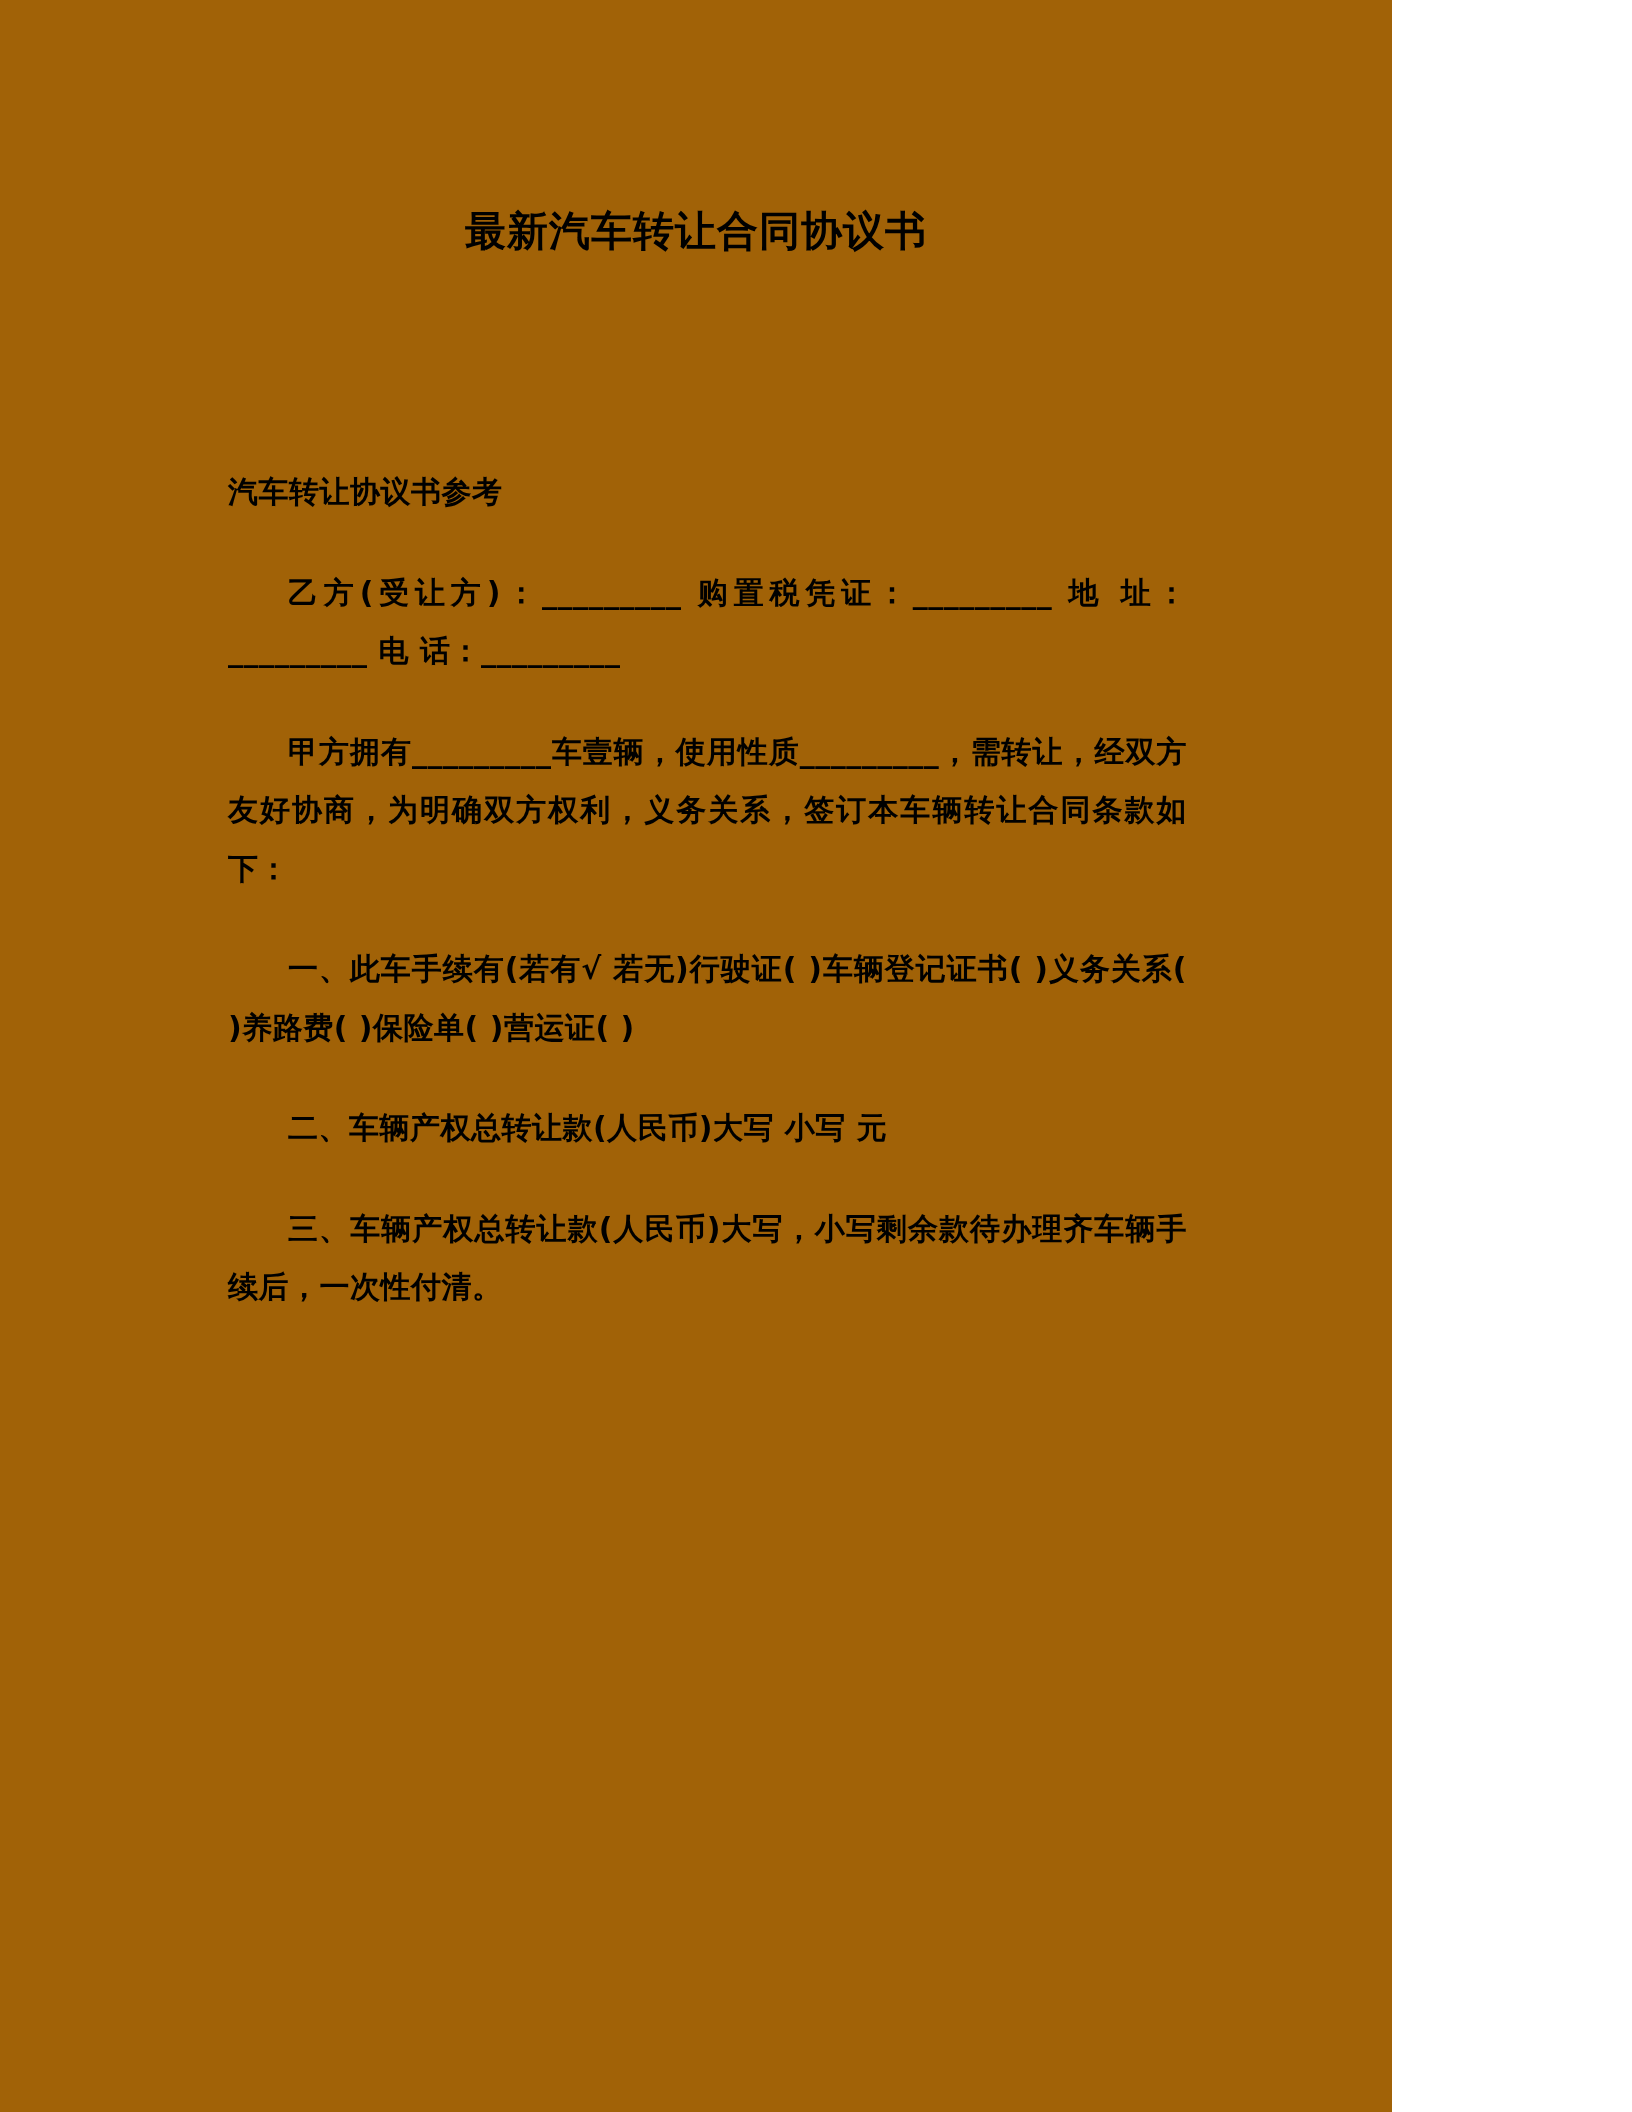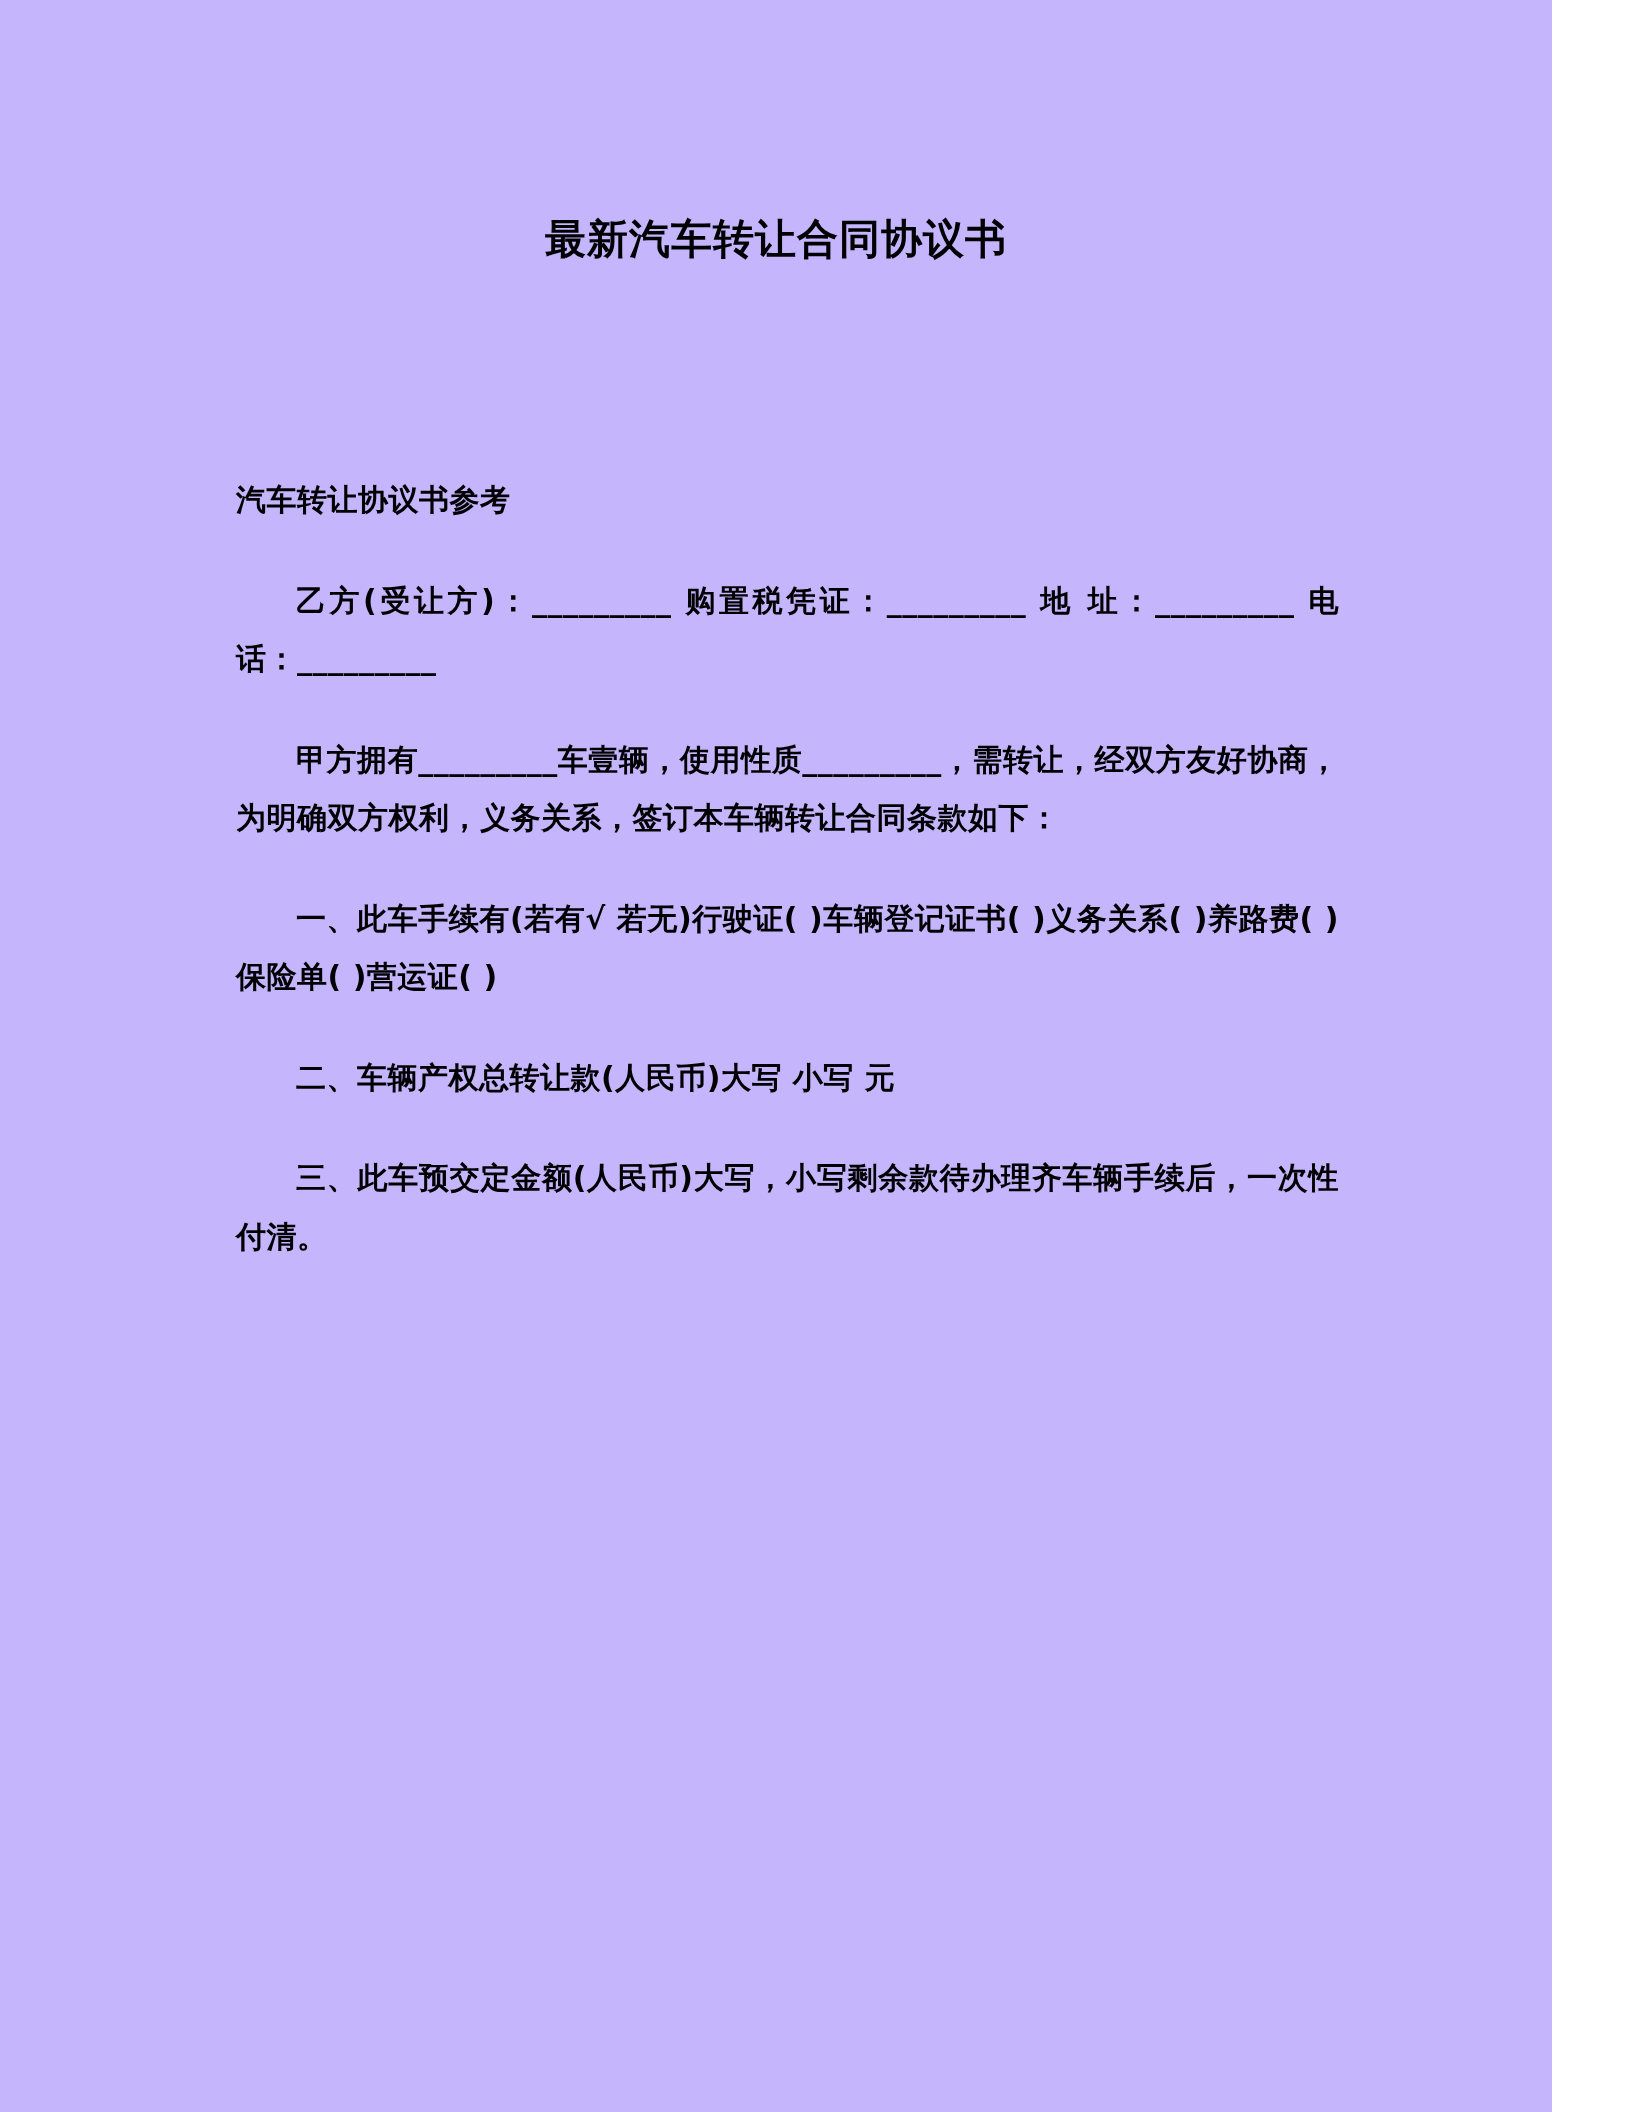--- a/index.html
+++ b/index.html
@@ -8,25 +8,25 @@
     background: #ffffff;
   }
   body {
     width: 1632px;
     min-height: 2112px;
     font-family: "DejaVu Sans", "Liberation Sans", sans-serif;
     color: #000000;
     -webkit-font-smoothing: antialiased;
   }
   .page {
-    width: 1552px;
+    width: 1392px;
     min-height: 2112px;
     box-sizing: border-box;
-    padding: 8px;
-    background: #c4b5fd;
+    padding: 0;
+    background: #a16207;
     position: relative;
   }
   .doc-title {
     text-align: center;
     font-size: 41px;
     font-weight: 700;
     letter-spacing: 1px;
     margin: 0;
     padding-top: 205px;
     line-height: 1.3;
@@ -63,16 +63,16 @@
 
     <p class="para indent">乙方(受让方)：_________ 购置税凭证：_________ 地 址：_________ 电 话：_________</p>
 
     <p class="para indent">甲方拥有_________车壹辆，使用性质_________，需转让，经双方友好协商，为明确双方权利，义务关系，签订本车辆转让合同条款如下：</p>
 
 
     <p class="para indent">一、此车手续有(若有√ 若无)行驶证( )车辆登记证书( )义务关系( )养路费( )保险单( )营运证( )</p>
 
     <p class="para indent">二、车辆产权总转让款(人民币)大写 小写 元</p>
 
-    <p class="para indent">三、此车预交定金额(人民币)大写，小写剩余款待办理齐车辆手续后，一次性付清。</p>
+    <p class="para indent">三、车辆产权总转让款(人民币)大写，小写剩余款待办理齐车辆手续后，一次性付清。</p>
 
   </div>
 </div>
 
 </body></html>

